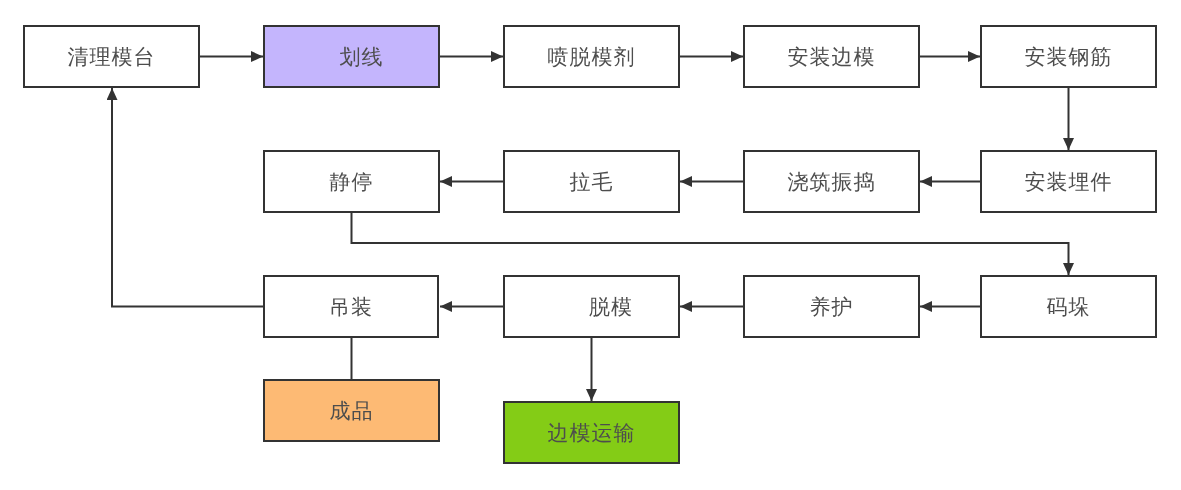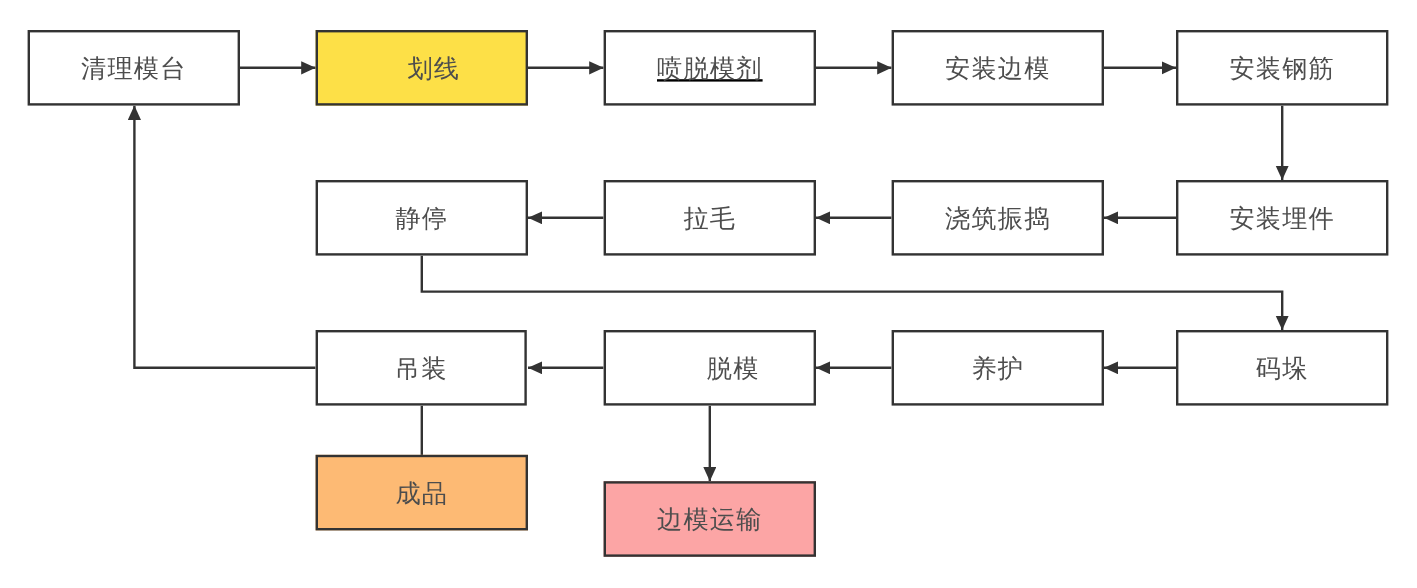--- a/index.html
+++ b/index.html
@@ -62,24 +62,24 @@
       <polyline points="980,306.5 920,306.5" fill="none" stroke="#333333" stroke-width="2" marker-end="url(#arrowhead)"></polyline>
       <polyline points="743,306.5 680,306.5" fill="none" stroke="#333333" stroke-width="2" marker-end="url(#arrowhead)"></polyline>
       <polyline points="503,306.5 440,306.5" fill="none" stroke="#333333" stroke-width="2" marker-end="url(#arrowhead)"></polyline>
       <polyline points="263,306.5 112,306.5 112,88" fill="none" stroke="#333333" stroke-width="2" marker-end="url(#arrowhead)"></polyline>
       <polyline points="351.5,338 351.5,401" fill="none" stroke="#333333" stroke-width="2" marker-end="url(#arrowhead)"></polyline>
       <polyline points="591.5,338 591.5,401" fill="none" stroke="#333333" stroke-width="2" marker-end="url(#arrowhead)"></polyline>
     </svg>
 <div class="node" style="left: 23px; top: 25px; width: 177px; height: 63px; border-color: rgb(51, 51, 51); background: rgb(255, 255, 255);">
       <span class="node-label" style="color: rgb(77, 77, 77);">清理模台</span>
     </div>
-    <div class="node" style="left: 263px; top: 25px; width: 177px; height: 63px; border-color: rgb(51, 51, 51); background: #fde047; padding-left: 20px;">
+    <div class="node" style="left: 263px; top: 25px; width: 177px; height: 63px; border-color: rgb(51, 51, 51); background: #c4b5fd; padding-left: 20px;">
       <span class="node-label" style="color: rgb(77, 77, 77);">划线</span>
     </div>
-    <div class="node" style="left: 503px; top: 25px; width: 177px; height: 63px; border-color: rgb(51, 51, 51); background: rgb(255, 255, 255); text-decoration: underline;">
+    <div class="node" style="left: 503px; top: 25px; width: 177px; height: 63px; border-color: rgb(51, 51, 51); background: rgb(255, 255, 255);">
       <span class="node-label" style="color: rgb(77, 77, 77);">喷脱模剂</span>
     </div>
     <div class="node" style="left: 980px; top: 25px; width: 177px; height: 63px; border-color: rgb(51, 51, 51); background: rgb(255, 255, 255);">
       <span class="node-label" style="color: rgb(77, 77, 77);">安装钢筋</span>
     </div>
     <div class="node" style="left: 743px; top: 25px; width: 177px; height: 63px; border-color: rgb(51, 51, 51); background: rgb(255, 255, 255);">
       <span class="node-label" style="color: rgb(77, 77, 77);">安装边模</span>
     </div>
     <div class="node" style="left: 263px; top: 150px; width: 177px; height: 63px; border-color: rgb(51, 51, 51); background: rgb(255, 255, 255);">
       <span class="node-label" style="color: rgb(77, 77, 77);">静停</span>
@@ -101,16 +101,16 @@
     </div>
     <div class="node" style="left: 743px; top: 275px; width: 177px; height: 63px; border-color: rgb(51, 51, 51); background: rgb(255, 255, 255);">
       <span class="node-label" style="color: rgb(77, 77, 77);">养护</span>
     </div>
     <div class="node" style="left: 980px; top: 275px; width: 177px; height: 63px; border-color: rgb(51, 51, 51); background: rgb(255, 255, 255);">
       <span class="node-label" style="color: rgb(77, 77, 77);">码垛</span>
     </div>
     <div class="node" style="left: 263px; top: 379px; width: 177px; height: 63px; border-color: rgb(51, 51, 51); background: #fdba74;">
       <span class="node-label" style="color: rgb(77, 77, 77);">成品</span>
     </div>
-    <div class="node" style="left: 503px; top: 401px; width: 177px; height: 63px; border-color: rgb(51, 51, 51); background: #fca5a5;">
+    <div class="node" style="left: 503px; top: 401px; width: 177px; height: 63px; border-color: rgb(51, 51, 51); background: #84cc16;">
       <span class="node-label" style="color: rgb(77, 77, 77);">边模运输</span>
     </div>
   </div>
 
 </body></html>

